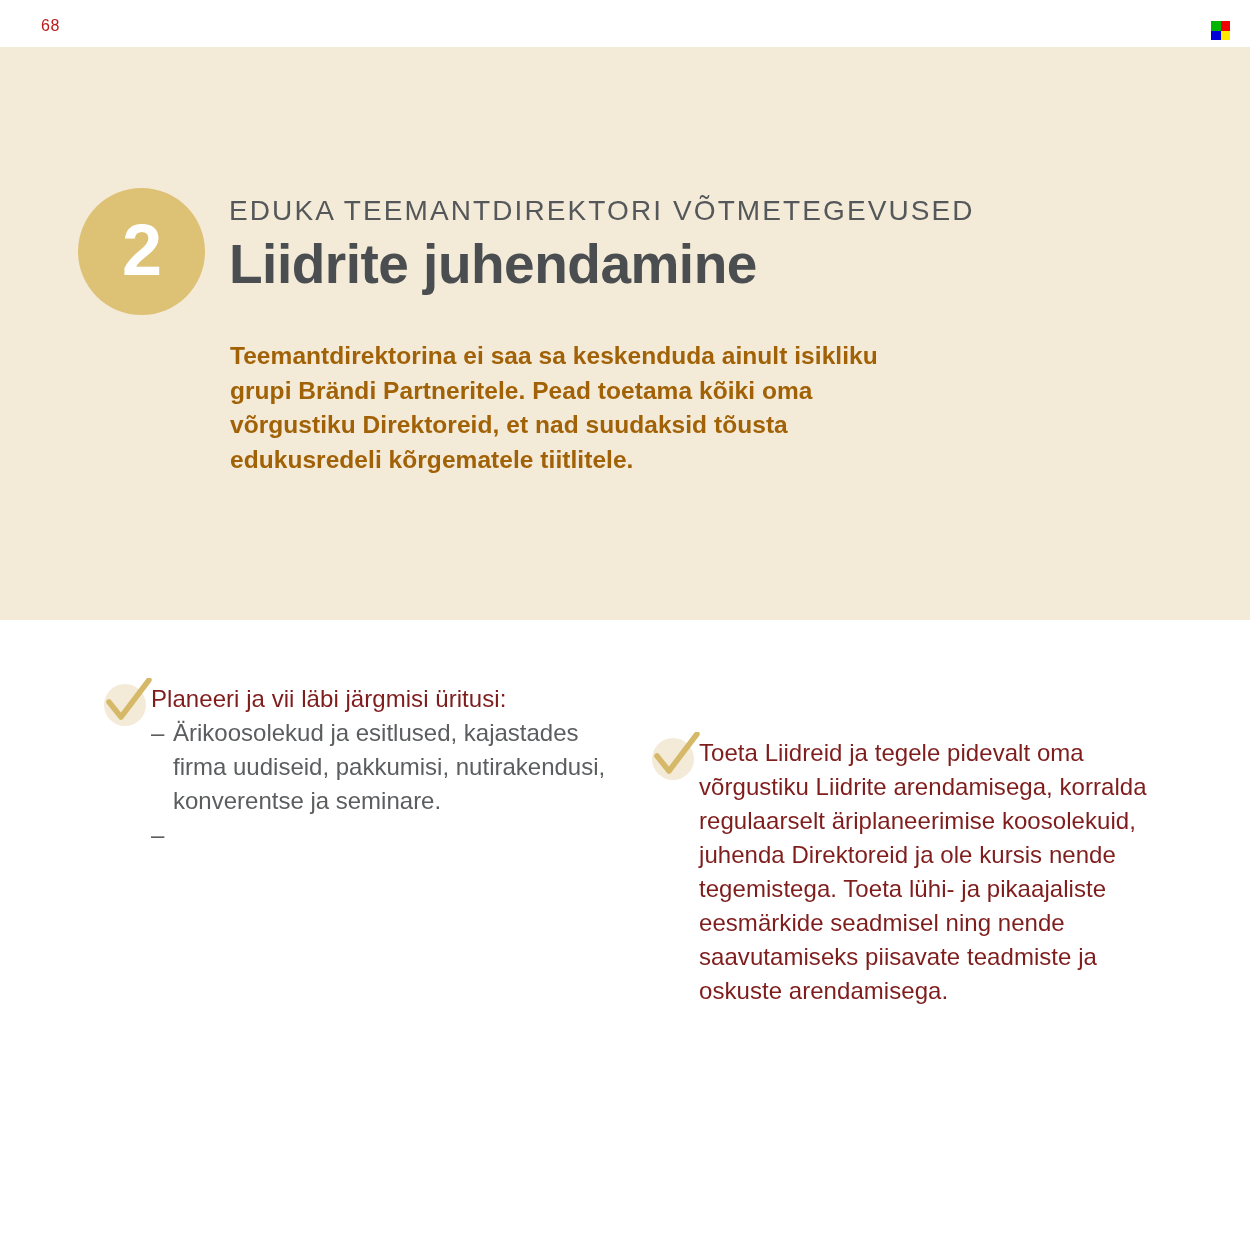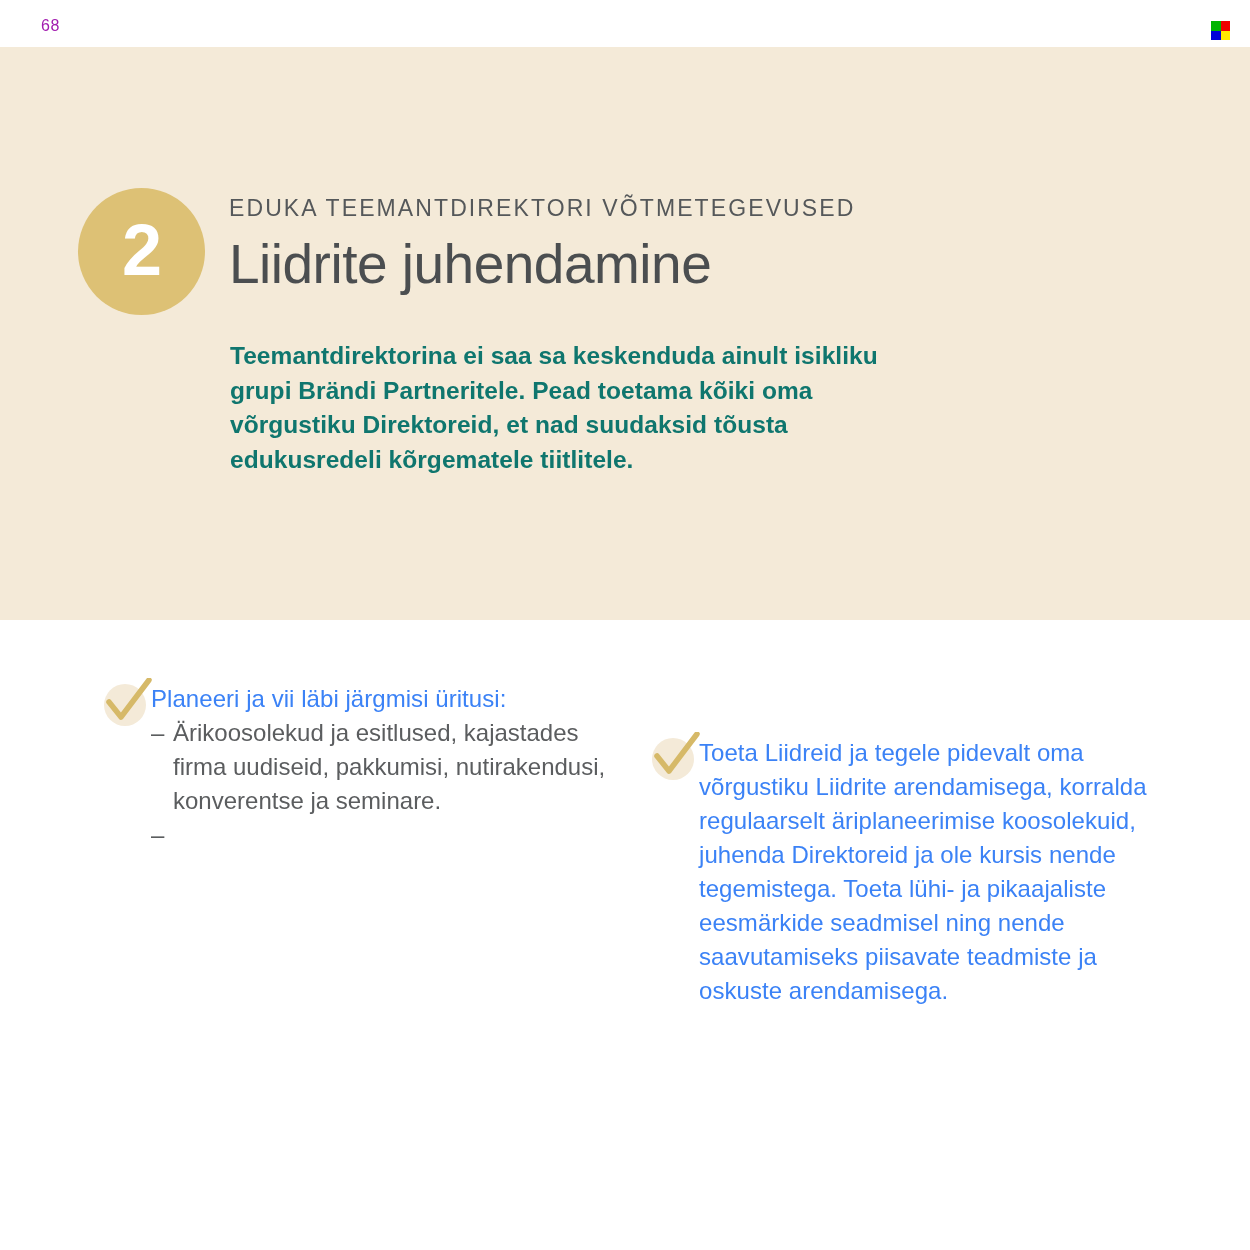--- a/index.html
+++ b/index.html
@@ -14,21 +14,21 @@
     font-family: "Liberation Sans", sans-serif;
     overflow: hidden;
   }
 
   
   .page-number {
     position: absolute;
     left: 41px;
     top: 17px;
     font-size: 16px;
-    color: #a21caf;
+    color: #b91c1c;
     letter-spacing: 0.5px;
   }
 
   
   .corner-mark {
     position: absolute;
     left: 1211px;
     top: 21px;
     width: 19px;
     height: 19px;
@@ -68,46 +68,46 @@
     line-height: 1;
     letter-spacing: -1px;
     margin-top: -4px;
   }
 
   
   .eyebrow {
     position: absolute;
     left: 229px;
     top: 195px;
-    font-size: 23px;
+    font-size: 28px;
     letter-spacing: 2.1px;
     color: #55585a;
     white-space: nowrap;
   }
   .title {
     position: absolute;
     left: 229px;
     top: 232px;
     font-size: 55px;
-    font-weight: normal;
+    font-weight: bold;
     letter-spacing: -0.5px;
     color: #4b4e50;
     white-space: nowrap;
   }
 
   
   .intro {
     position: absolute;
     left: 230px;
     top: 339px;
     width: 680px;
     font-size: 24.5px;
     font-weight: bold;
     line-height: 34.5px;
-    color: #0f766e;
+    color: #a16207;
     letter-spacing: 0.05px;
   }
 
   
   .col {
     position: absolute;
     top: 682px;
   }
   .col-left  { left: 100px; width: 520px; }
   .col-right { left: 648px; width: 520px; }
@@ -136,21 +136,21 @@
   }
   .check-icon svg {
     position: absolute;
     left: 0;
     top: 0;
   }
 
   .item-text {
     font-size: 24px;
     line-height: 34px;
-    color: #3b82f6;
+    color: #7f1d1d;
     letter-spacing: 0.05px;
   }
 
   .sub-list {
     list-style: none;
     margin: 0;
     padding: 0;
   }
   .sub-list li {
     position: relative;

